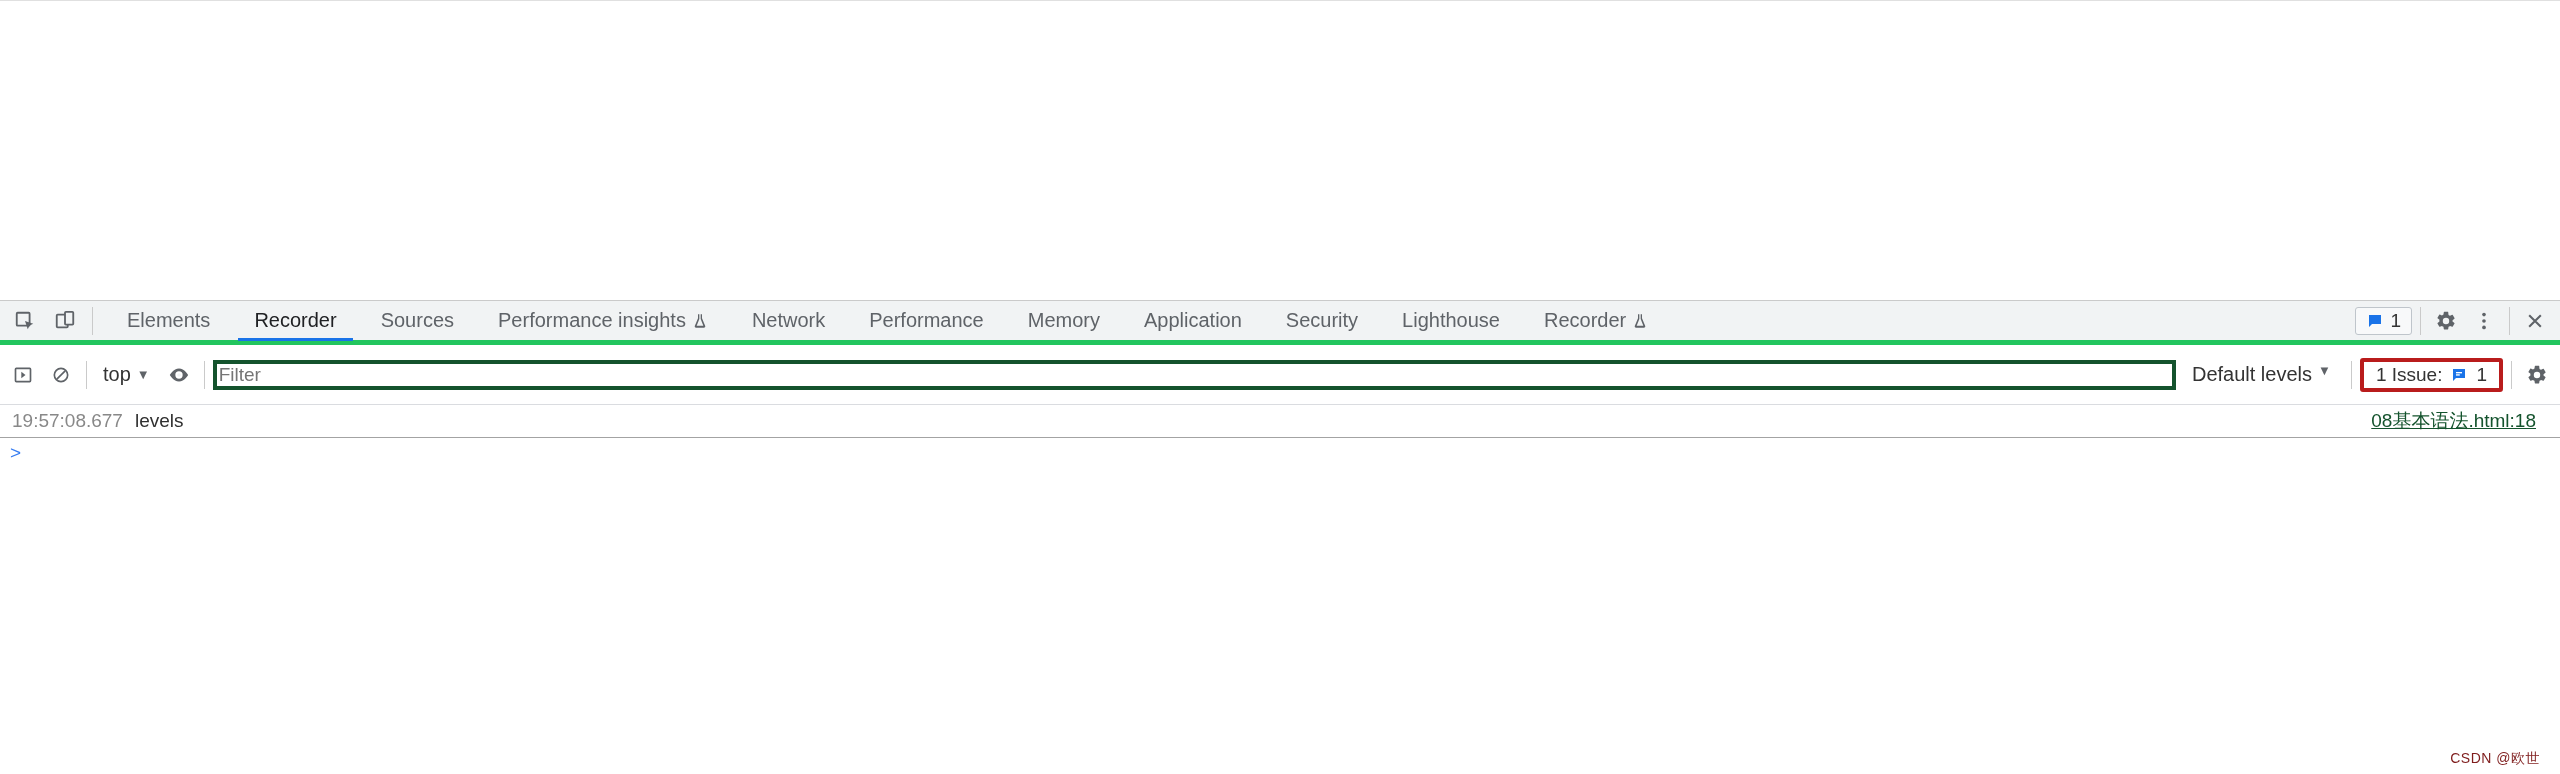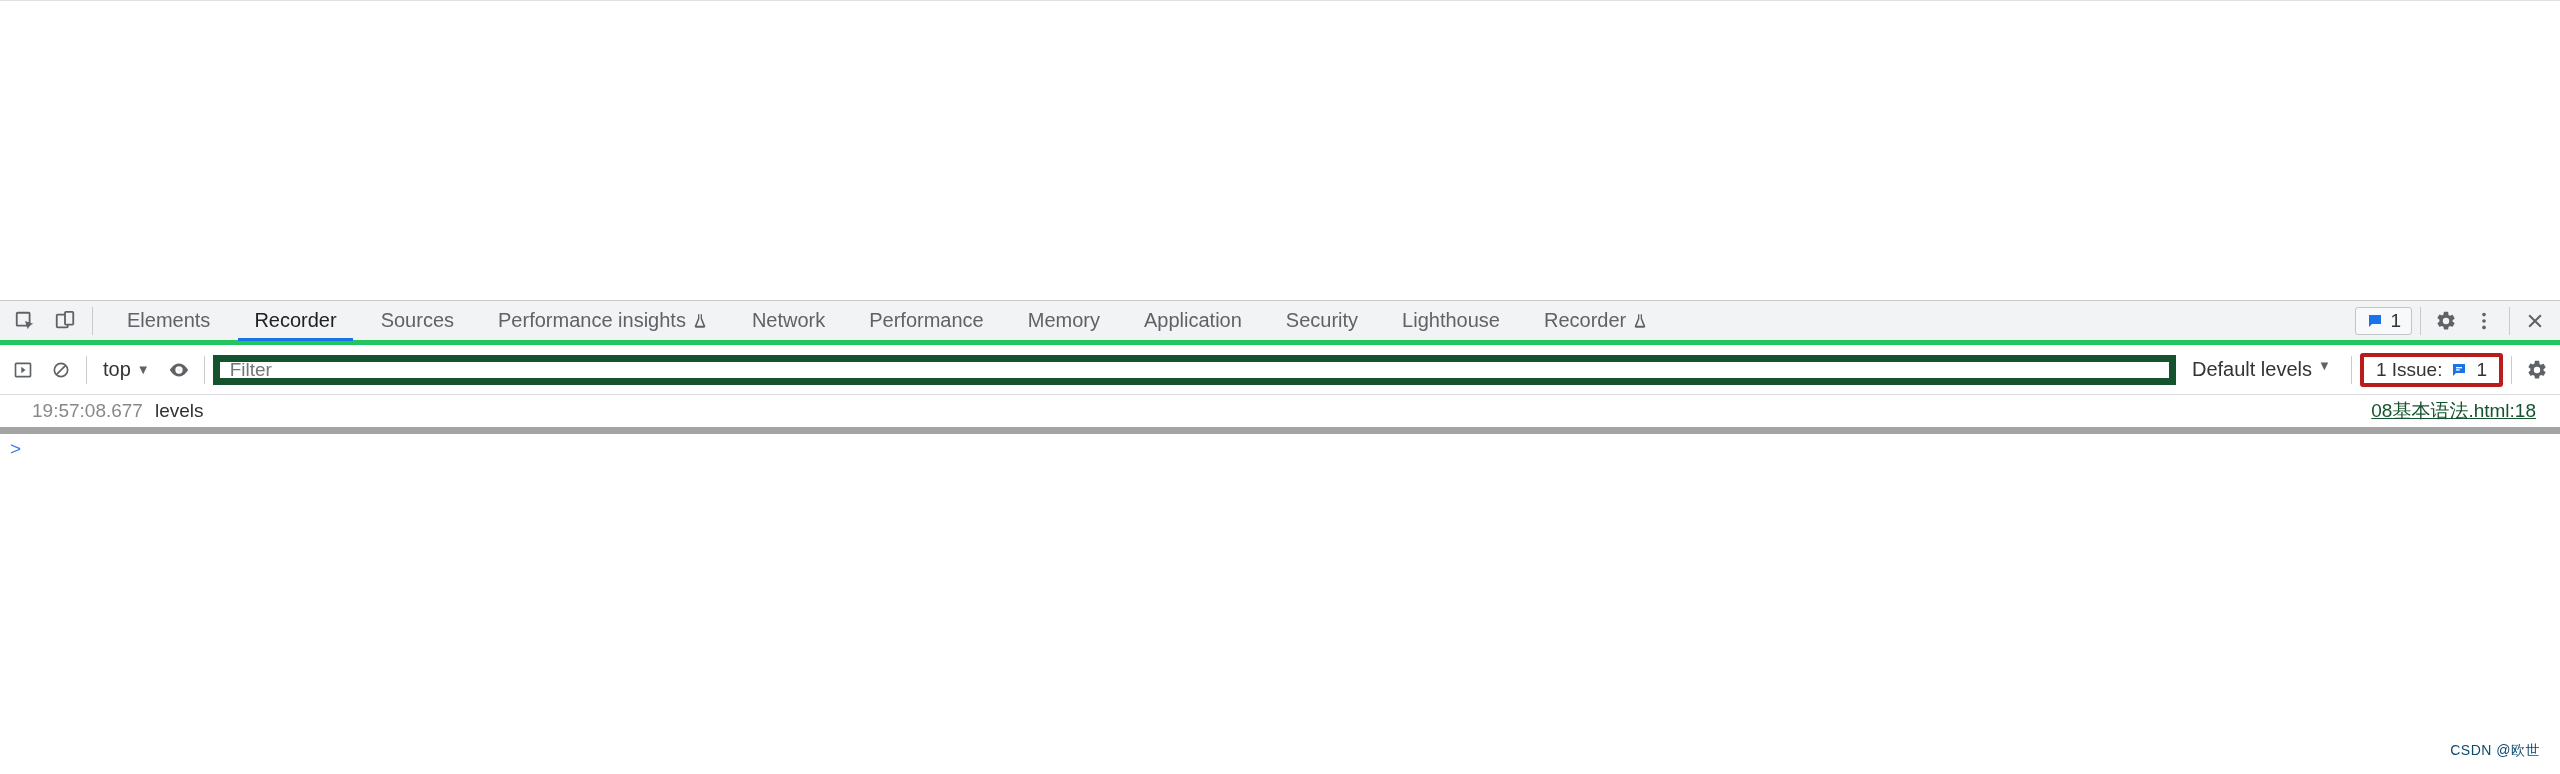--- a/index.html
+++ b/index.html
@@ -96,44 +96,44 @@
       border-radius: 3px;
       padding: 2px 10px;
       font-size: 19px;
       color: #3b74d4;
       cursor: pointer;
       background: #f8f9fa;
     }
     .issues-badge .num { color: #333; }
     
     .console-toolbar {
-      height: 50px;
+      height: 60px;
       border-bottom: 1px solid #dadce0;
       background: #ffffff;
       display: flex;
       align-items: center;
       font-size: 20px;
       color: #5f6368;
       padding: 0 6px;
       gap: 4px;
     }
     .ctx-select {
       display: flex;
       align-items: center;
       gap: 6px;
       padding: 0 8px;
       cursor: pointer;
       color: #333;
     }
     .filter-input {
       flex: 1;
       height: 30px;
-      border: 7px solid #14532d;
+      border: 4px solid #14532d;
       background: #ffffff;
-      padding: 0 10px;
+      padding: 0 2px;
       font-size: 19px;
       color: #5f6368;
       font-family: inherit;
     }
     .levels-select {
       display: flex;
       align-items: flex-start;
       gap: 6px;
       padding: 0 12px;
       cursor: pointer;
@@ -155,45 +155,45 @@
     .issues-pill .count { color: #333; }
     .tri { font-size: 13px; color: #5f6368; }
     
     .log-area {
       font-family: Consolas, "Courier New", monospace;
       font-size: 19px;
     }
     .log-row {
       display: flex;
       align-items: center;
-      padding: 3px 24px 3px 32px;
-      border-bottom: 7px solid #a3a3a3;
+      padding: 3px 24px 3px 12px;
+      border-bottom: 1px solid #a3a3a3;
       color: #303030;
     }
     .log-row .ts { color: #888; margin-right: 12px; }
     .log-row .src {
       margin-left: auto;
       color: #14532d;
       text-decoration: underline;
       cursor: pointer;
     }
     .prompt-row {
       padding: 4px 10px;
       color: #367cf1;
       font-family: Consolas, "Courier New", monospace;
       font-size: 19px;
     }
     
     svg { display: block; }
     .watermark {
       position: absolute;
       right: 20px;
-      bottom: 14px;
+      bottom: 6px;
       font-size: 14px;
-      color: #0c4a6e;
+      color: #7f1d1d;
       letter-spacing: 0.5px;
     }
   </style>
 </head>
 <body>
 
 <div class="viewport-top"></div>
 
 <div class="tab-bar">
   <div class="tab-left-icons">

